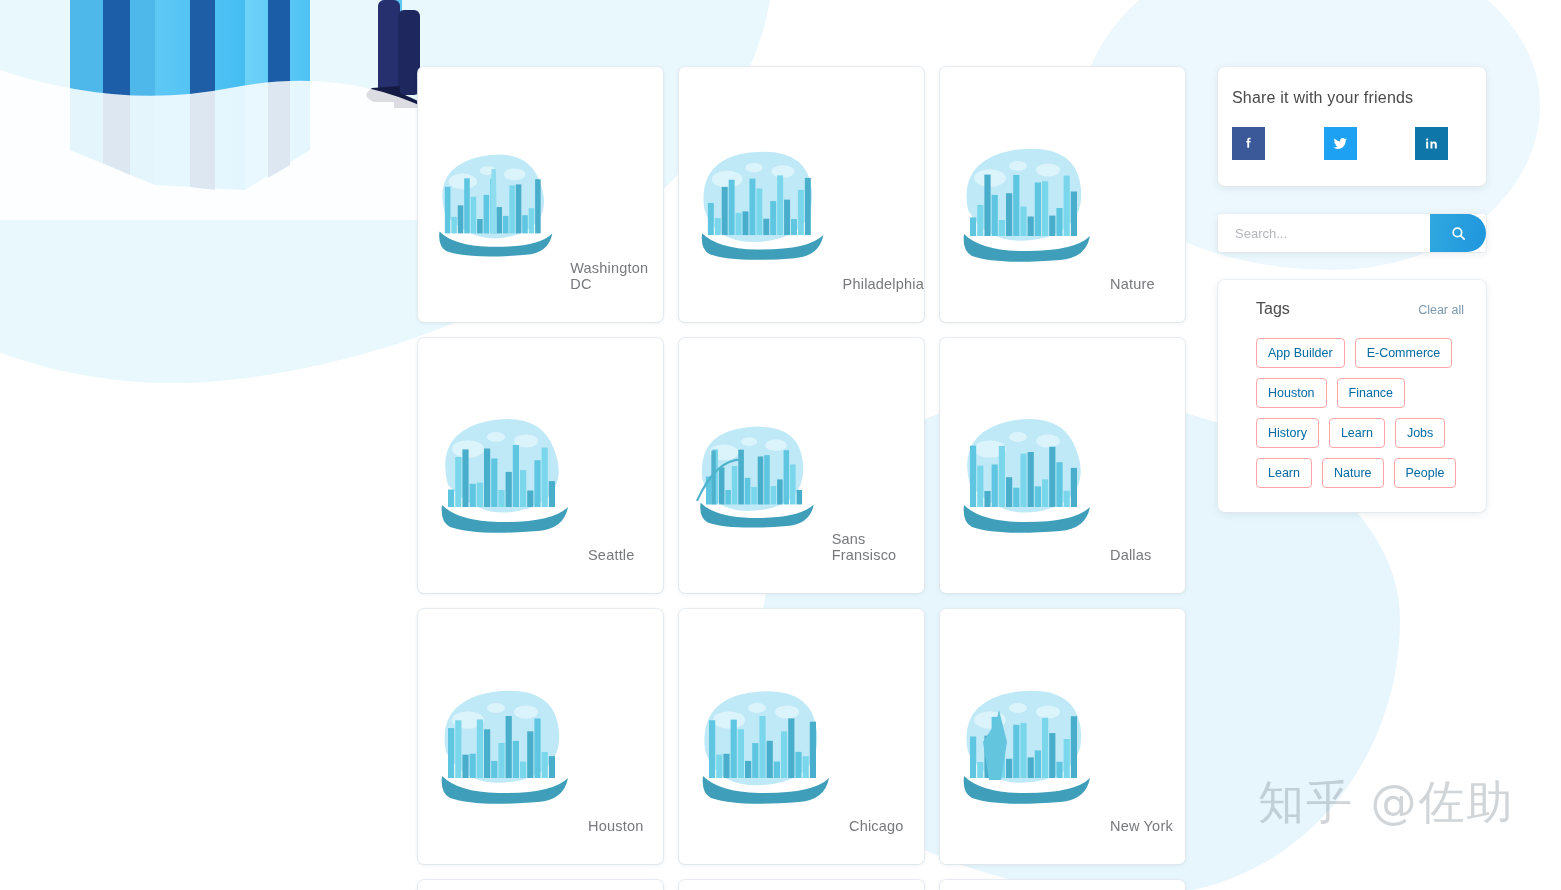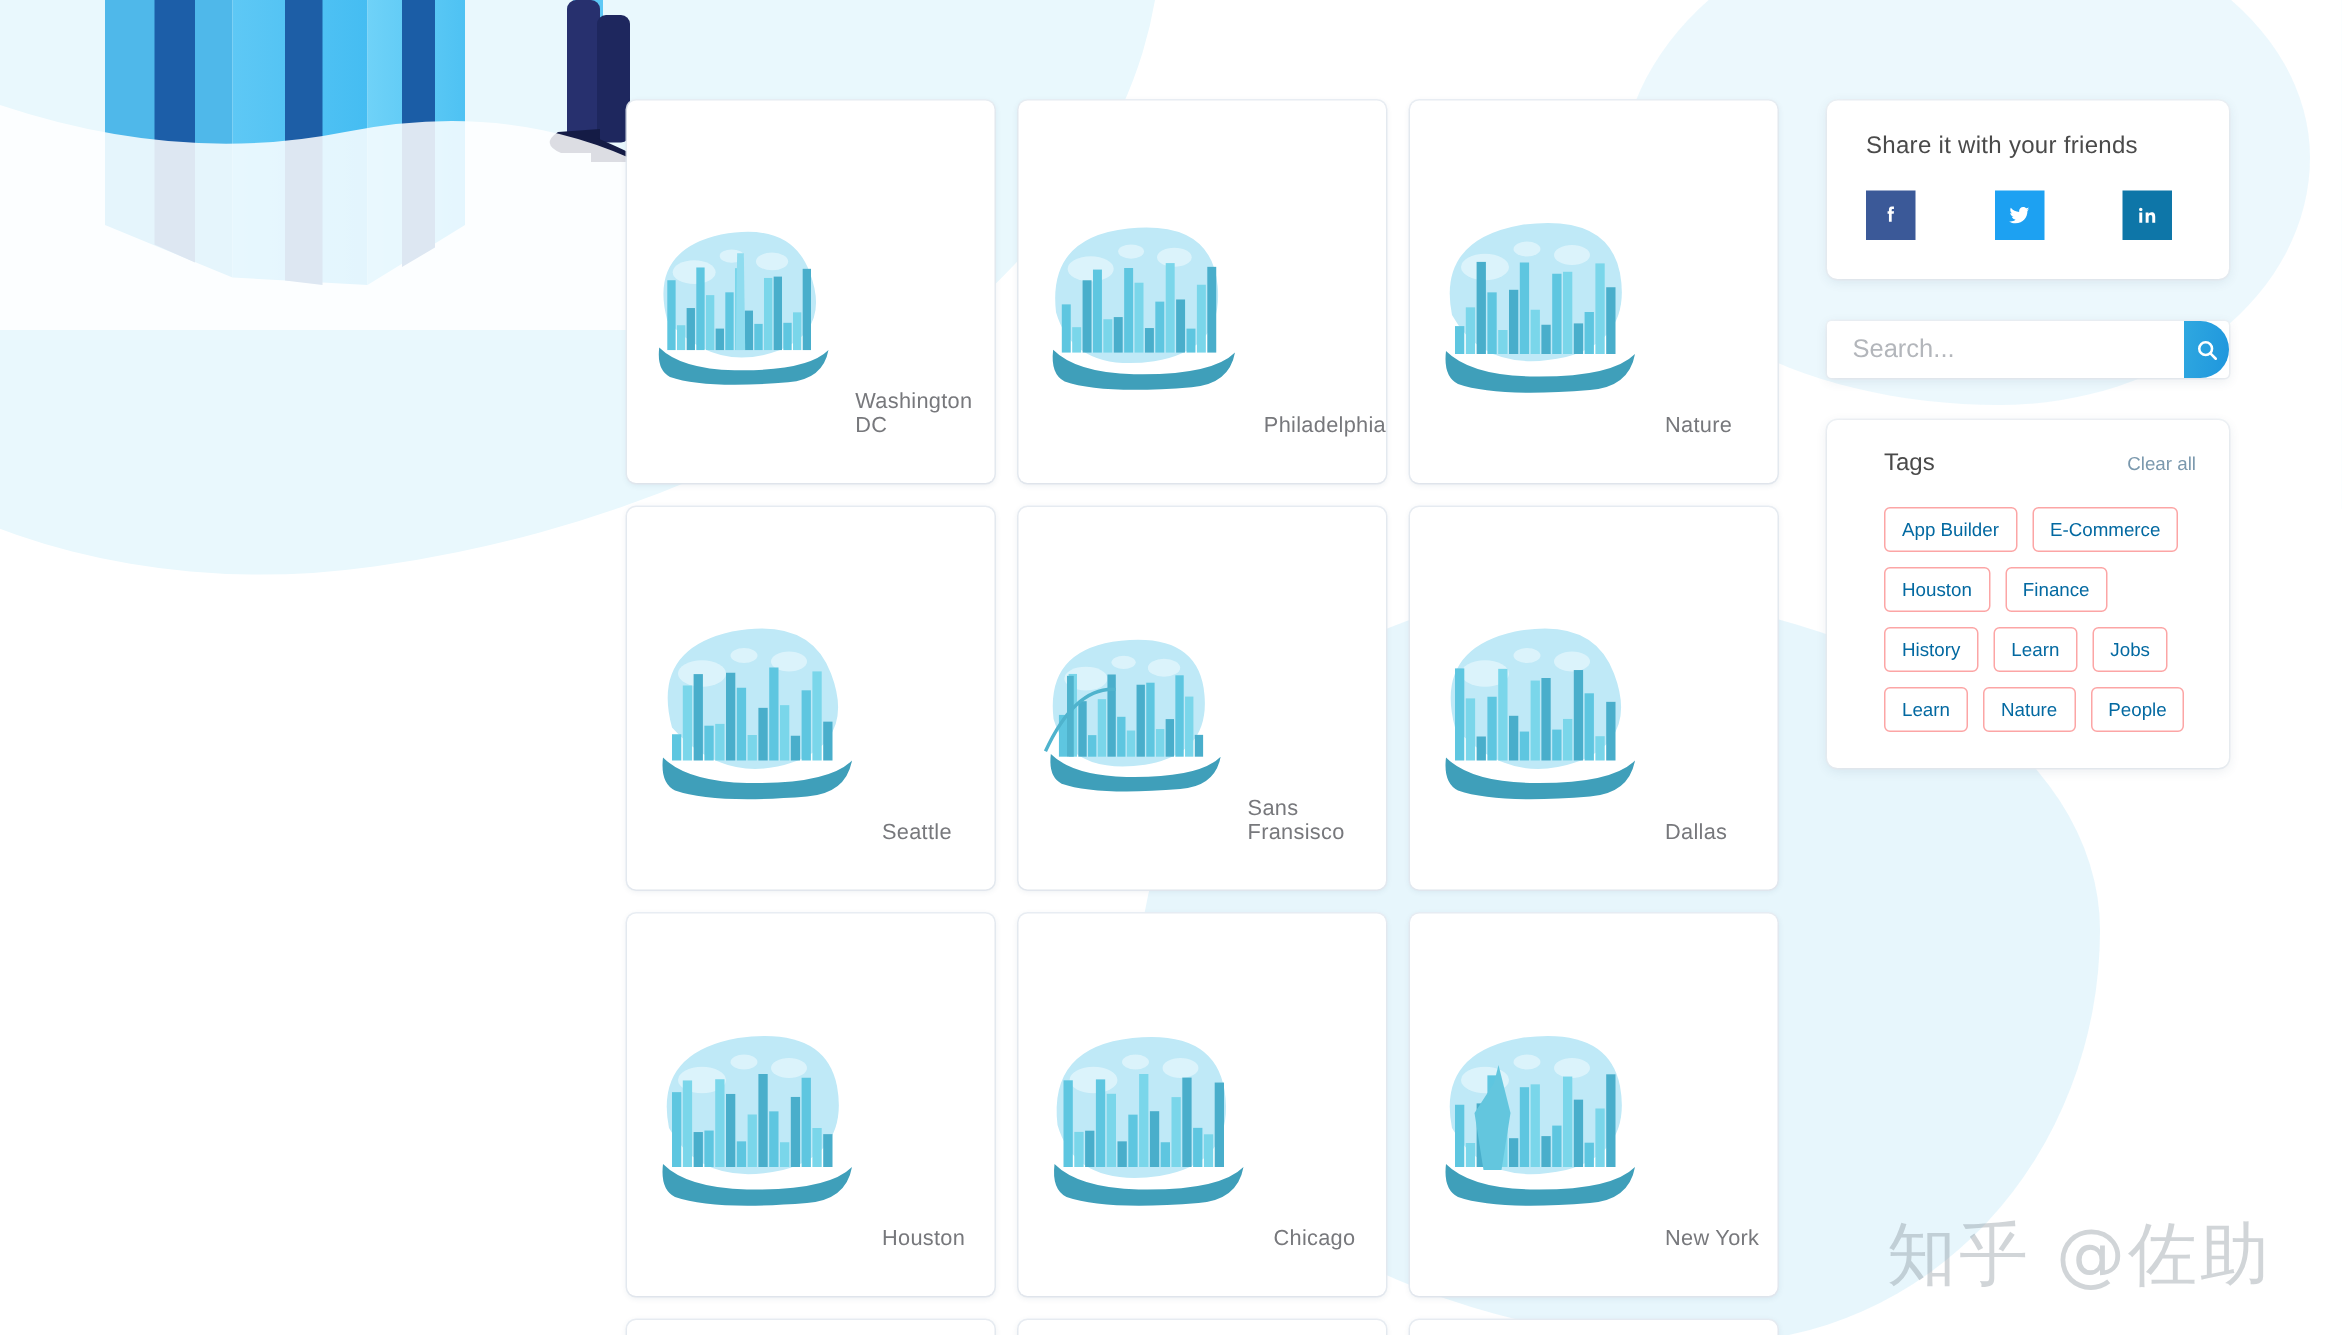--- a/index.html
+++ b/index.html
@@ -60,36 +60,36 @@
   }
 
   
   .rail { position:absolute; left:1218px; top:67px; width:268px; z-index:3; }
   .panel {
     background:#fff; border-radius:7px;
     box-shadow: 0 2px 8px rgba(40,70,100,.10), 0 0 0 1px rgba(238,242,246,.85);
   }
 
   
-  .share { padding:22px 26px 26px 26px; margin-bottom:28px; }
+  .share { padding:22px 26px 26px 14px; margin-bottom:28px; }
   .share h3 { font-size:16px; font-weight:400; color:#4a4a4a; letter-spacing:.2px; }
   .share-row { display:flex; justify-content:space-between; margin-top:20px; padding-right:12px;}
   .sicon { width:33px; height:33px; display:flex; align-items:center; justify-content:center; cursor:pointer; }
   .sicon svg { width:17px; height:17px; fill:#fff; }
 
   
   .searchbar {
     position:relative; display:flex; align-items:center;
     background:#fff; height:38px; border-radius:3px;
     box-shadow: 0 2px 8px rgba(40,70,100,.10), 0 0 0 1px rgba(238,242,246,.85);
     margin-bottom:28px;
   }
   .searchbar input {
     flex:1; border:none; outline:none; background:transparent;
-    font-family:"Liberation Sans", sans-serif; font-size:17px; color:#b91c1c;
+    font-family:"Liberation Sans", sans-serif; font-size:13px; color:#b91c1c;
     padding-left:17px;
   }
   .searchbar input::placeholder { color:#b3b6bb; }
   .searchbtn {
     width:56px; height:38px;
     background:linear-gradient(100deg,#2fa8e0 0%,#1f96dd 100%);
     border:none; border-radius:0 19px 19px 0;
     display:flex; align-items:center; justify-content:center; cursor:pointer;
   }
   .searchbtn svg { width:17px; height:17px; fill:none; stroke:#fff; stroke-width:2.4; }
@@ -142,21 +142,21 @@
   .clear { font-size:12.5px; color:#7a98ad; cursor:pointer; }
   .tag-list { margin-top:20px; display:flex; flex-wrap:wrap; gap:10px 10px; }
   .tag {
     border:1px solid #fca5a5; border-radius:4px;
     padding:7px 11px; font-size:12.5px; color:#0369a1; background:#fff;
     cursor:pointer; white-space:nowrap;
   }
 
   
   .watermark {
-    position:absolute; left:1258px; top:806px;
+    position:absolute; left:1258px; top:772px;
     font-size:46px; color:rgba(120,132,142,.34);
     font-family:"DejaVu Sans", sans-serif; letter-spacing:2px;
     z-index:9; pointer-events:none; white-space:nowrap;
   }
 </style>
 </head>
 <body>
 
 <div id="stage">
 

